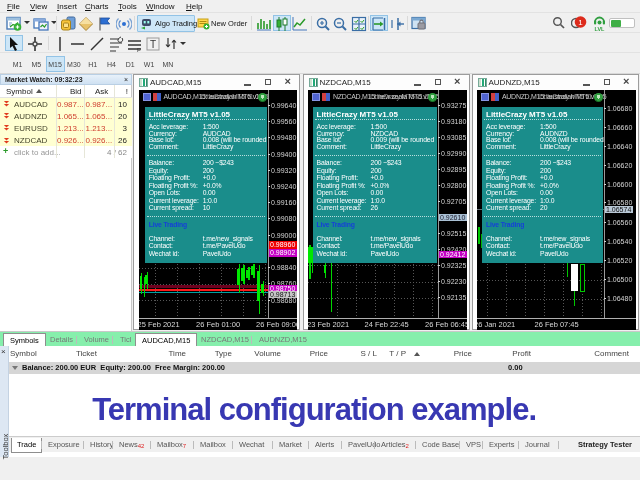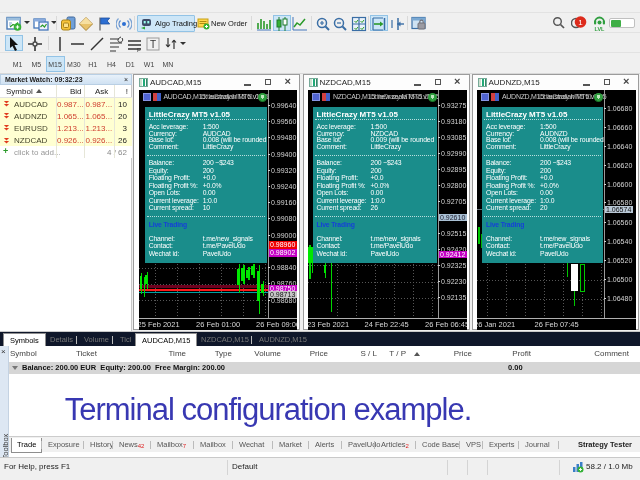--- a/index.html
+++ b/index.html
@@ -22,21 +22,21 @@
  border:1px solid #b9cfe4;font-size:7px;color:#222;font-weight:bold;line-height:10px;padding-left:4px}
 #mwcols{position:absolute;left:0;top:10.5px;width:132px;height:13px;font-size:8px;color:#222;border-bottom:1px solid #e4e4e4}
 .mwrow{position:absolute;left:0;width:132px;height:12.2px;background:#ffffd2;font-size:8px}
 .mwsym{position:absolute;left:14px;top:2px;color:#46462e}
 .mwbid{position:absolute;left:57px;top:2px;color:#cf4030}
 .mwask{position:absolute;left:85.5px;top:2px;color:#cf4030}
 .mwex{position:absolute;right:5px;top:2px;color:#222;text-align:right}
 .mwico{position:absolute;left:3px;top:2.5px;width:7px;height:7px}
 .colline{position:absolute;top:10.5px;width:1px;height:73px;background:#e6e6d8}
 
-.tabbar{position:absolute;top:330.5px;height:15.5px;background:#0f172a;font-size:7.5px;border-top:1px solid #c9c9c9}
+.tabbar{position:absolute;top:330.5px;height:15.5px;background:#86efac;font-size:7.5px;border-top:1px solid #c9c9c9}
 .tab{position:absolute;top:1.5px;height:14px;line-height:14px;color:#777;padding:0 6px}
 .tabact{background:#fff;border:1px solid #8e8e8e;border-bottom:none;color:#000}
 .tsep{position:absolute;top:4px;width:1px;height:8px;background:#bbb}
 
 .win{position:absolute;background:#fff;border:1px solid #9c9c9c}
 .wtitle{position:absolute;left:0;top:0;right:0;height:15px;background:#fdfdfd}
 .wicon{position:absolute;left:5px;top:3px;width:9px;height:9px;background:#fff;border:1px solid #7a9;
  background:linear-gradient(90deg,#cfe0cf 0 2px,#fff 2px 3px,#2a7 3px 5px,#fff 5px 6px,#386 6px 8px,#fff 8px)}
 .wtext{position:absolute;left:16px;top:3px;font-size:8px;color:#222}
 .wbtn{position:absolute}
@@ -58,31 +58,40 @@
 .gh{position:absolute;height:1px;background-image:repeating-linear-gradient(90deg,#565656 0 1px,transparent 1px 3px)}
 .plab{position:absolute;font-size:7px;color:#d4d4d4;white-space:nowrap;padding-left:3.5px;line-height:7px}
 .tick{position:absolute;left:0;top:3px;width:2.5px;height:1px;background:#d4d4d4}
 .pbox{position:absolute;font-size:7px;line-height:7.5px;padding:0 1.5px;white-space:nowrap}
 .dlab{position:absolute;top:230.5px;font-size:7.5px;color:#d8d8d8;white-space:nowrap}
 
 #tbox{position:absolute;left:0;top:346px;width:640px;height:111px;background:#fff}
 #tstrip{position:absolute;left:0;top:0;width:9px;height:111px;background:#dde7f3;border-right:1px solid #c4d2e2}
 #tcols{position:absolute;left:9px;top:3px;width:631px;height:12px;font-size:8px;color:#444}
 #tbal{position:absolute;left:9px;top:16px;width:631px;height:11.5px;background:#d6d6d6;font-size:7.5px;font-weight:bold;color:#111;line-height:11.5px}
-#bigtxt{position:absolute;left:0;top:46px;width:536px;text-align:center;font-size:31px;font-weight:normal;color:#3838b2;letter-spacing:-1px}
+#bigtxt{position:absolute;left:0;top:46px;width:536px;text-align:right;font-size:31px;font-weight:bold;color:#3838b2;letter-spacing:-1px}
 #tbtabs{position:absolute;left:9px;top:90px;width:631px;height:16px;background:#f0f0f0;border-top:1px solid #ccc;font-size:7.5px}
 .btab{position:absolute;top:1px;height:15px;line-height:14px;color:#555;padding:0 5px}
 .btabact{background:#fff;border:1px solid #8e8e8e;border-top:none;color:#000;font-weight:normal}
 .rsub{color:#d22;font-size:6px;vertical-align:-1px}
 
 #status{position:absolute;left:0;top:457px;width:640px;height:23px;background:#f0f0f0;border-top:1px solid #c9c9c9;font-size:8px;color:#222}
 .scell{position:absolute;top:2px;height:15px;border-right:1px solid #d4d4d4}
 
 </style></head><body>
 <div id="scr">
+<div id="menubar">
+<span style="left:7px"><u>F</u>ile</span>
+<span style="left:30px"><u>V</u>iew</span>
+<span style="left:57px"><u>I</u>nsert</span>
+<span style="left:85px"><u>C</u>harts</span>
+<span style="left:118px"><u>T</u>ools</span>
+<span style="left:146px"><u>W</u>indow</span>
+<span style="left:186px"><u>H</u>elp</span>
+</div>
 <div id="tb1">
 <span class="ticon" style="left:5px"><svg width="16" height="16" viewBox="0 0 16 16">
 <rect x="1" y="1.5" width="13" height="11.5" fill="#fff" stroke="#4a7ab5" stroke-width="1.4"></rect>
 <rect x="1" y="1.5" width="13" height="3" fill="#9dbfdd"></rect>
 <path d="M3 7h3M3 9h2" stroke="#7aa3cc" stroke-width="1"></path>
 <path d="M4 11l3-2.5 2 1 3-3" stroke="#2a9a2a" stroke-width="1.2" fill="none"></path>
 <circle cx="11.5" cy="11" r="3.8" fill="#35b235"></circle>
           <path d="M11.5 9.2v3.6M9.7 11h3.6" stroke="#fff" stroke-width="1.2"></path>
         </svg></span>
 <span style="position:absolute;left:24px;top:8px;border-left:3px solid transparent;border-right:3px solid transparent;border-top:3.5px solid #333"></span>
@@ -588,27 +597,12 @@
 <span class="tsep" style="left:332px"></span>
 <span class="tsep" style="left:365px"></span>
 <span class="tsep" style="left:406px"></span>
 <span class="tsep" style="left:450px"></span>
 <span class="tsep" style="left:473px"></span>
 <span class="tsep" style="left:509px"></span>
 <span class="tsep" style="left:549px"></span>
 <span style="position:absolute;right:8px;top:3px;color:#222;font-weight:bold;font-size:7.5px">Strategy Tester</span>
 </div>
 </div>
-<div id="status">
-<span style="position:absolute;left:4px;top:4px">For Help, press F1</span>
-<div class="scell" style="left:0;width:228px"></div>
-<span style="position:absolute;left:232px;top:4px">Default</span>
-<div class="scell" style="left:228px;width:220px"></div>
-<div class="scell" style="left:448px;width:20px"></div>
-<div class="scell" style="left:468px;width:20px"></div>
-<div class="scell" style="left:488px;width:72px"></div>
-<span style="position:absolute;left:572px;top:3px"><svg width="12" height="12" viewBox="0 0 12 12">
-<path d="M1 11V6h2.5v5zM4.5 11V3H7v8zM8 11V1h2.5v10z" fill="#3a7ec8"></path>
-<circle cx="8.5" cy="8.5" r="3" fill="#35b235"></circle>
-          <path d="M8.5 7v3M7 8.5h3" stroke="#fff" stroke-width="0.9"></path>
-        </svg></span>
-<span style="position:absolute;left:586px;top:4px">58.2 / 1.0 Mb</span>
-</div>
 </div>
 </body></html>

